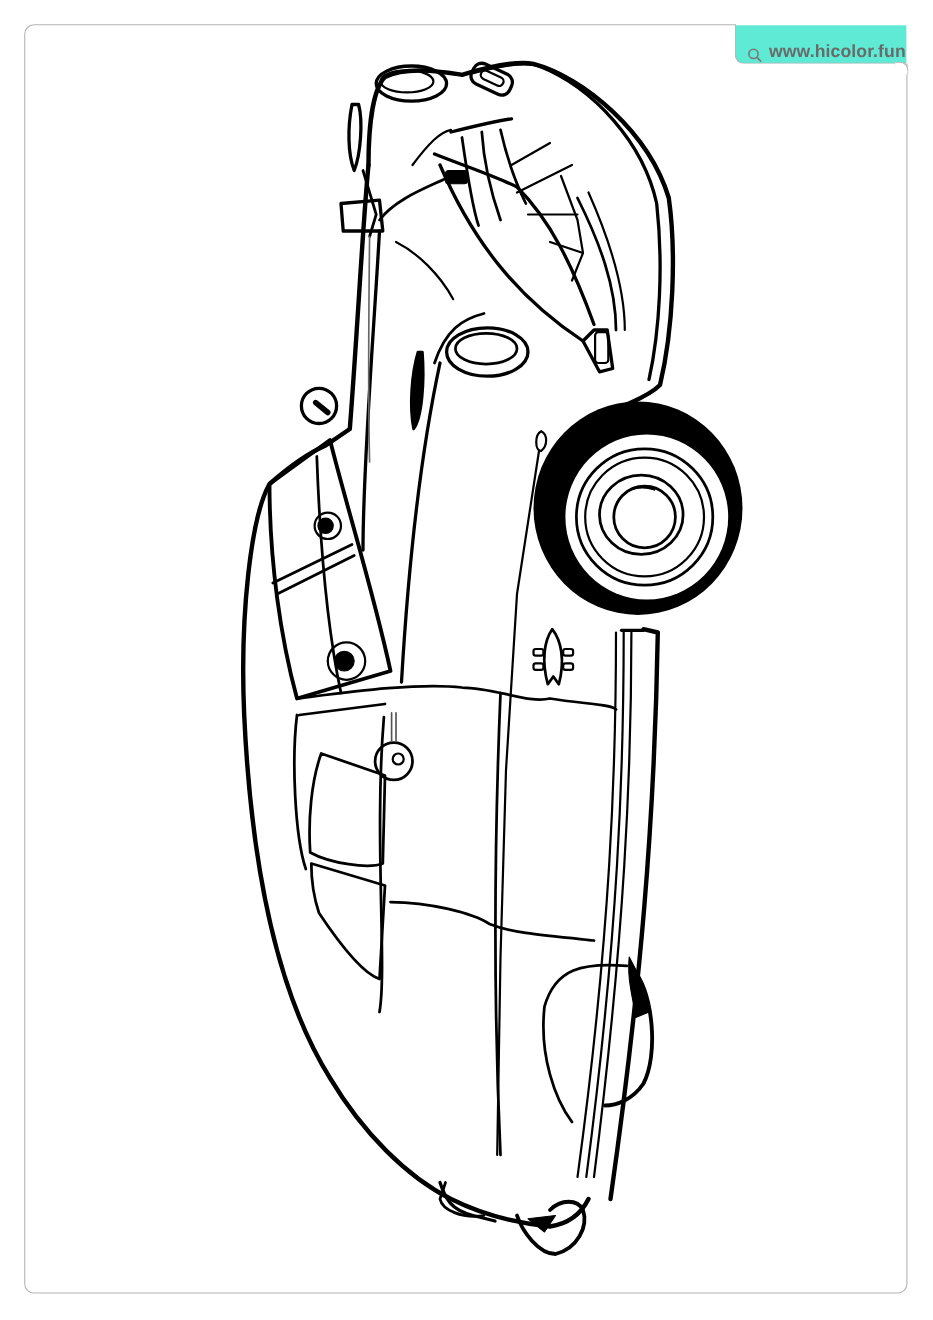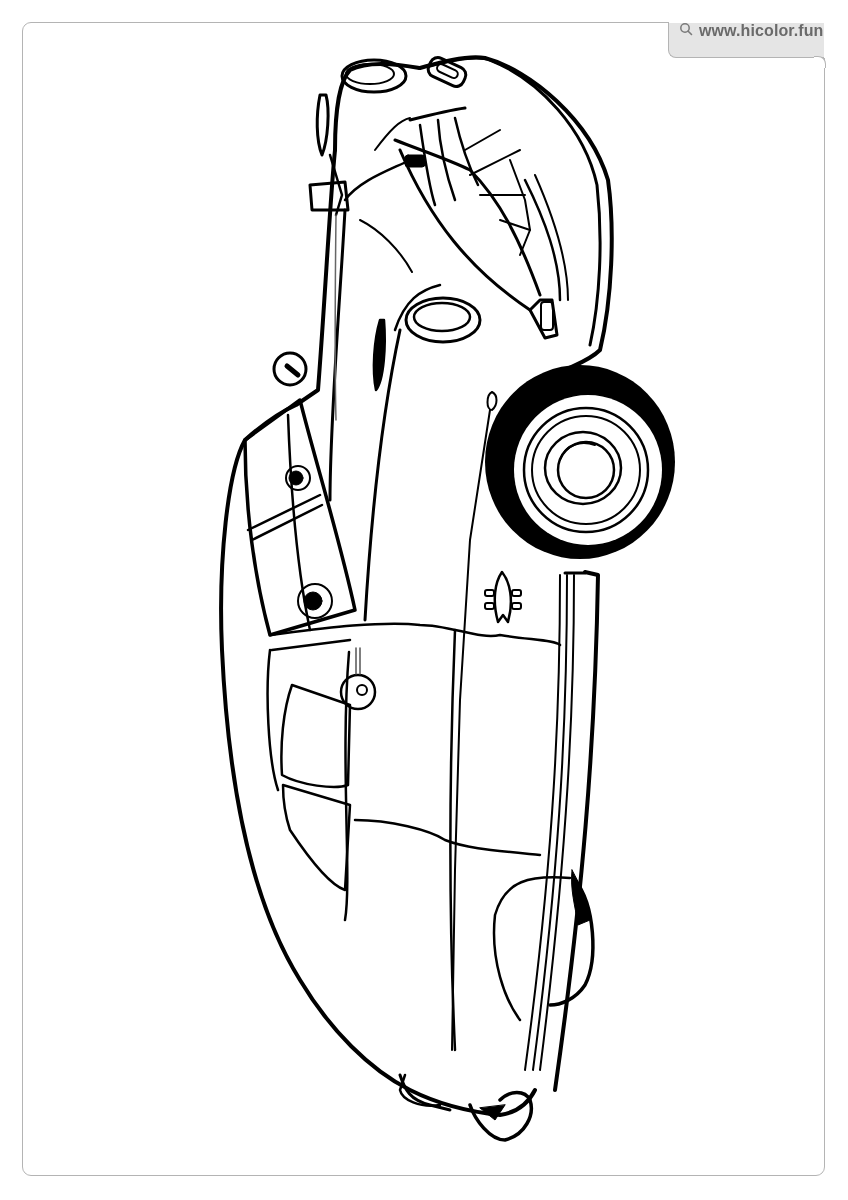--- a/index.html
+++ b/index.html
@@ -3,24 +3,24 @@
   <meta charset="utf-8">
   <style>
     html, body { margin: 0; padding: 0; background: #ffffff; }
     body { width: 848px; height: 1200px; position: relative; overflow: hidden; font-family: "Liberation Sans", sans-serif; }
     .frame {
       position: absolute; left: 22px; top: 22px; width: 803px; height: 1154px;
       border: 1.5px solid #b4b4b4; border-radius: 9px; box-sizing: border-box; background: #fff;
     }
     .badge {
       position: absolute; left: 668px; top: 22px; width: 158px; height: 36px;
-      background: #e5e5e5; box-sizing: border-box;
+      background: #5eead4; box-sizing: border-box;
       border-left: 1.5px solid #b4b4b4; border-bottom: 1.5px solid #b4b4b4;
       border-bottom-left-radius: 8px;
-      display: flex; align-items: flex-start; padding-left: 10px;
+      display: flex; align-items: flex-end; padding-left: 10px;
     }
     .badge-notch {
       position: absolute; left: 814px; top: 56px; width: 12px; height: 12px;
       border-top: 1.5px solid #b4b4b4; border-right: 1.5px solid #b4b4b4;
       border-top-right-radius: 8px; box-sizing: border-box; background:#fff;
     }
     .badge-cover { position:absolute; left: 669px; top: 20px; width: 160px; height: 3px; background:#fff; }
     .badge-cover2 { position:absolute; left: 824px; top: 20px; width: 4px; height: 38px; background:#fff; }
     .search-icon { width: 14px; height: 14px; margin-right: 6px; display: inline-block; }
     .site-url { font-size: 16px; font-weight: bold; color: #6a6a6a; letter-spacing: 0.1px; }

